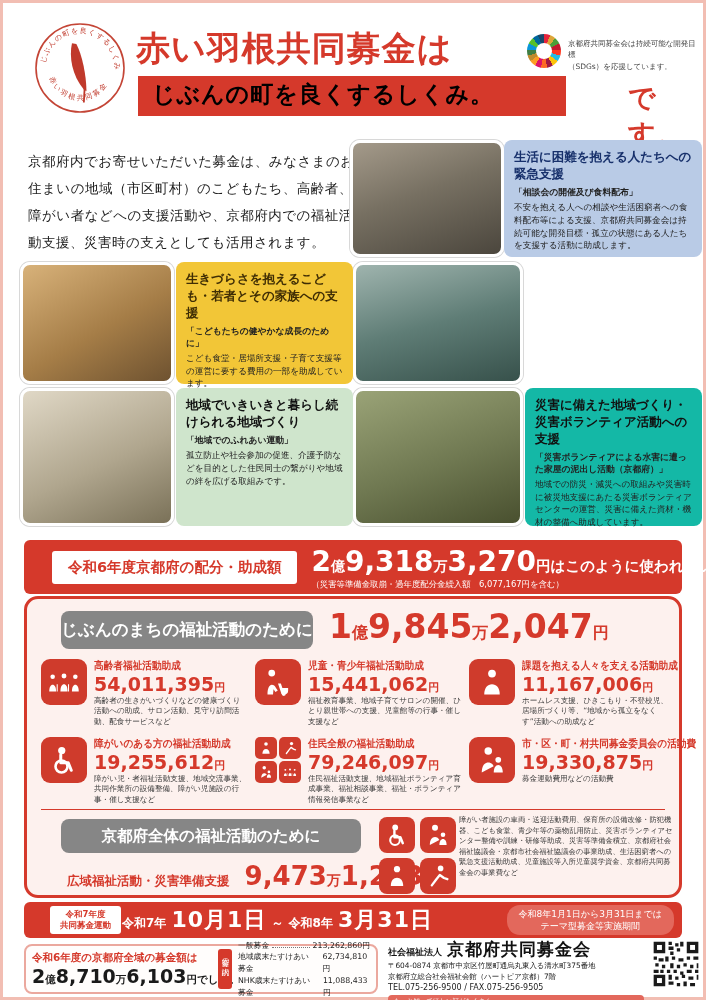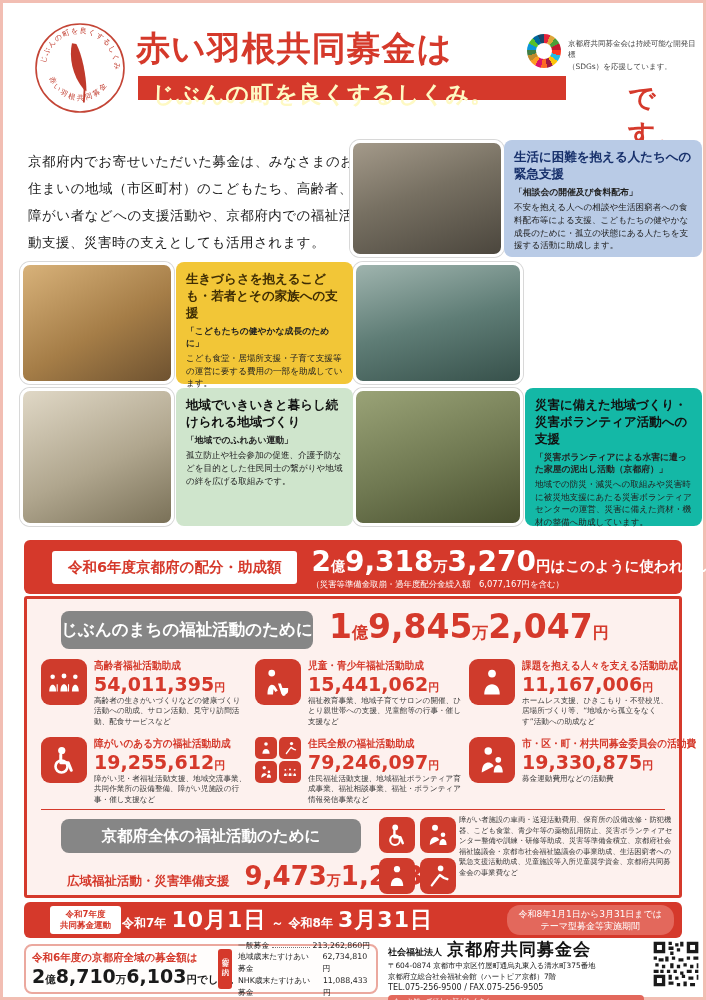--- a/index.html
+++ b/index.html
@@ -1,21 +1,21 @@
 <!DOCTYPE html>
 <html><head>
 <meta charset="utf-8">
 <style>
   html,body{margin:0;padding:0;background:#e8e8e8;font-family:"DejaVu Sans",sans-serif;}
   .poster{position:relative;width:706px;height:1000px;background:#fff;margin:0 auto;overflow:hidden;
           outline:3px solid #f2beb3;outline-offset:-3px;}
   
   .emblem{position:absolute;left:34px;top:22px;width:92px;height:92px;}
   .page-title{position:absolute;left:136px;top:26px;font-size:34px;font-weight:bold;color:#d5392b;letter-spacing:1px;}
-  .tag-band{position:absolute;left:138px;top:76px;width:428px;height:24px;background:#d5392b;color:#fef9c3;
+  .tag-band{position:absolute;left:138px;top:76px;width:428px;height:40px;background:#d5392b;color:#000000;
             font-size:23px;font-weight:bold;line-height:36px;padding-left:14px;letter-spacing:1px;box-sizing:border-box;}
   .tag-suffix{position:absolute;left:628px;top:80px;font-size:27px;font-weight:bold;color:#d5392b;letter-spacing:1px;}
   .sdgs{position:absolute;left:527px;top:34px;width:34px;height:34px;border-radius:50%;
     background:conic-gradient(#e5243b 0 21deg,#dda63a 0 42deg,#4c9f38 0 64deg,#c5192d 0 85deg,#ff3a21 0 106deg,#26bde2 0 127deg,#fcc30b 0 148deg,#a21942 0 169deg,#fd6925 0 190deg,#dd1367 0 212deg,#fd9d24 0 233deg,#bf8b2e 0 254deg,#3f7e44 0 275deg,#0a97d9 0 296deg,#56c02b 0 318deg,#00689d 0 339deg,#19486a 0 360deg);}
   .sdgs::after{content:"";position:absolute;left:9px;top:9px;width:16px;height:16px;border-radius:50%;background:#fff;}
   .sdgs-note{position:absolute;left:568px;top:38px;width:132px;font-size:7.5px;color:#444;line-height:1.5;}
   
   .intro{position:absolute;left:28px;top:148px;width:332px;font-size:13.5px;line-height:2.0;color:#1c1c1c;letter-spacing:0.5px;}
   
   .photo{position:absolute;border-radius:10px;border:3px solid #fff;box-shadow:0 0 0 1px #d8d8d8;box-sizing:border-box;}
@@ -42,21 +42,21 @@
   .alloc-label{background:#fff;color:#d5392b;font-size:14.5px;font-weight:bold;border-radius:3px;
                padding:7px 16px;margin-left:18px;white-space:nowrap;}
   .alloc-right{margin-left:14px;color:#fff;}
   .alloc-line1{white-space:nowrap;}
   .alloc-line1 .n{font-size:28px;font-weight:bold;}
   .alloc-line1 .u{font-size:14px;font-weight:bold;}
   .alloc-line1 .sfx{font-size:14.5px;font-weight:bold;}
   .alloc-note{font-size:8.4px;margin-top:1px;}
   
   .panel{position:absolute;left:24px;top:596px;width:658px;height:302px;background:#fdf1ee;
-         border:3px solid #d5392b;border-radius:3px;box-sizing:border-box;}
+         border:3px solid #d5392b;border-radius:14px;box-sizing:border-box;}
   .graybox{position:absolute;background:#868686;color:#fff;font-weight:bold;text-align:center;border-radius:8px;}
   .g1{left:34px;top:12px;width:252px;height:38px;font-size:16.5px;line-height:38px;}
   .g2{left:34px;top:220px;width:300px;height:34px;font-size:15.5px;line-height:34px;}
   .amt{color:#d5392b;font-weight:bold;white-space:nowrap;}
   .amt-local{position:absolute;left:302px;top:8px;}
   .amt-local .n{font-size:33px;}
   .amt-local .u{font-size:16px;}
   .gi{position:absolute;display:flex;gap:7px;}
   .isq{background:#cf3b2c;border-radius:9px;flex:0 0 auto;display:flex;align-items:center;justify-content:center;}
   .isq-lg{width:46px;height:46px;}
@@ -177,21 +177,21 @@
 
   <div class="photo ph-emergency"></div>
   <div class="photo ph-youth"></div>
   <div class="photo ph-sports"></div>
   <div class="photo ph-livelihood"></div>
   <div class="photo ph-disaster"></div>
 
   <div class="card c-emergency">
     <h3>生活に困難を抱える人たちへの緊急支援</h3>
     <div class="cap">「相談会の開催及び食料配布」</div>
-    <p class="body">不安を抱える人への相談や生活困窮者への食料配布等による支援、こどもたちの健やかな成長のために・孤立の状態にある人たちを支援する活動に助成します。</p>
+    <p class="body">不安を抱える人への相談や生活困窮者への食料配布等による支援、京都府共同募金会は持続可能な開発目標・孤立の状態にある人たちを支援する活動に助成します。</p>
   </div>
   <div class="card c-youth">
     <h3>生きづらさを抱えるこども・若者とその家族への支援</h3>
     <div class="cap">「こどもたちの健やかな成長のために」</div>
     <p class="body">こども食堂・居場所支援・子育て支援等の運営に要する費用の一部を助成しています。</p>
   </div>
   <div class="card c-livelihood">
     <h3>地域でいきいきと暮らし続けられる地域づくり</h3>
     <div class="cap">「地域でのふれあい運動」</div>
     <p class="body">孤立防止や社会参加の促進、介護予防などを目的とした住民同士の繋がりや地域の絆を広げる取組みです。</p>

